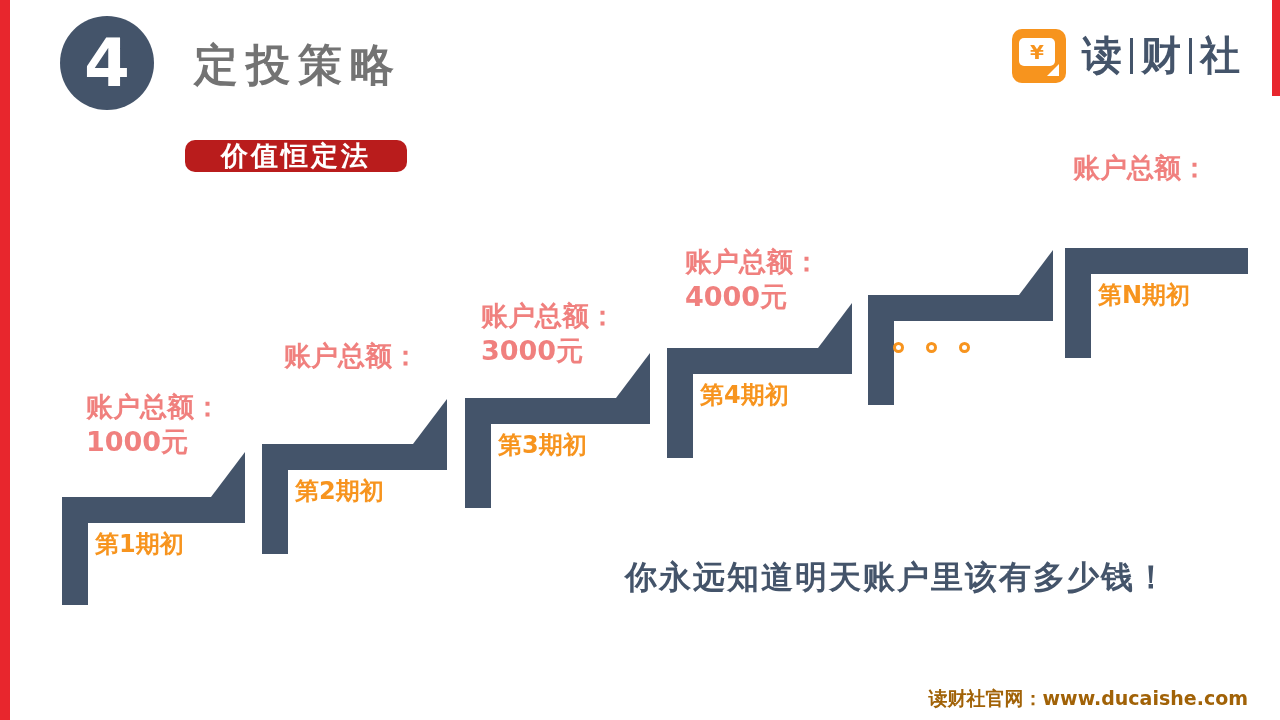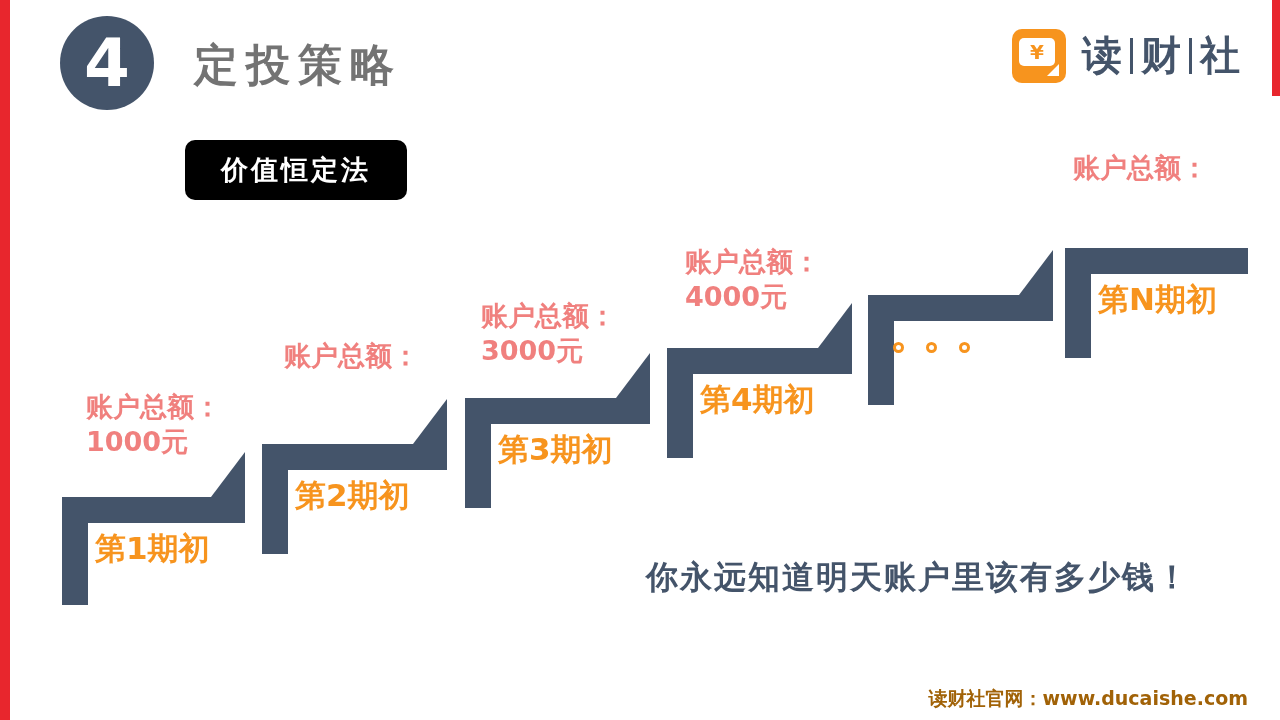--- a/index.html
+++ b/index.html
@@ -22,29 +22,29 @@
   .logo-icon { width:54px; height:54px; background:#F7941E; border-radius:10px; position:relative; margin-right:12px; }
   .logo-icon-inner { position:absolute; left:7px; top:9px; width:36px; height:28px; background:#ffffff;
                      border-radius:5px; display:flex; align-items:center; justify-content:center;
                      color:#F7941E; font-size:20px; font-weight:800; }
   .logo-icon-nib { position:absolute; right:7px; bottom:7px; width:0; height:0;
                    border-left:12px solid transparent; border-bottom:12px solid #ffffff; }
   .logo-text { display:flex; align-items:center; color:#44546A; font-weight:800; font-size:40px; }
   .logo-char { padding:0 4px; }
   .logo-sep { width:3px; height:36px; background:#44546A; margin:0 4px; }
 
-  .badge { position:absolute; left:185px; top:140px; width:222px; height:60px; background:#000000;
+  .badge { position:absolute; left:185px; top:140px; width:222px; height:32px; background:#b91c1c;
            border-radius:10px; color:#fff; font-size:27px; font-weight:700; letter-spacing:3px;
            display:flex; align-items:center; justify-content:center; }
 
   .step { position:absolute; }
   .hbar { position:absolute; left:0; top:0; height:26px; background:#44546A; }
   .vbar { position:absolute; left:0; top:0; width:26px; background:#44546A; }
   .step-label { position:absolute; left:33px; top:31px; color:#F7941E; font-weight:700;
-                font-size:31px; white-space:nowrap; }
+                font-size:24px; white-space:nowrap; }
   .pink { position:absolute; color:#F0807E; font-weight:700; font-size:27px; line-height:35px;
           white-space:nowrap; }
 
   .s1 { left:62px;  top:497px; } .s1 .hbar{width:183px;} .s1 .vbar{height:108px;} .s1 .pink{left:24px; top:-108px;}
   .s2 { left:262px; top:444px; } .s2 .hbar{width:185px;} .s2 .vbar{height:110px;} .s2 .pink{left:22px; top:-106px;}
   .s3 { left:465px; top:398px; } .s3 .hbar{width:185px;} .s3 .vbar{height:110px;} .s3 .pink{left:16px; top:-100px;}
   .s4 { left:667px; top:348px; } .s4 .hbar{width:185px;} .s4 .vbar{height:110px;} .s4 .pink{left:18px; top:-104px;}
   .s5 { left:868px; top:295px; } .s5 .hbar{width:185px;} .s5 .vbar{height:110px;}
   .s6 { left:1065px;top:248px; } .s6 .hbar{width:183px;} .s6 .vbar{height:110px;} .s6 .pink{left:8px;  top:-98px;}
 
@@ -53,21 +53,21 @@
   .t1 { left:211px;  top:452px; }
   .t2 { left:413px;  top:399px; }
   .t3 { left:616px;  top:353px; }
   .t4 { left:818px;  top:303px; }
   .t5 { left:1019px; top:250px; }
 
   .dots { position:absolute; left:893px; top:342px; display:flex; gap:22px; }
   .ring { width:11px; height:11px; border:3px solid #F7941E; border-radius:50%; background:transparent; }
 
   .slogan { position:absolute; left:625px; top:556px; font-size:32px; font-weight:800;
-            color:#44546A; letter-spacing:2px; white-space:nowrap;margin-left:21px; }
+            color:#44546A; letter-spacing:2px; white-space:nowrap; }
 
   .footer { position:absolute; right:32px; top:686px; font-size:19px; font-weight:700;
             color:#a16207; white-space:nowrap; }
 </style>
 </head>
 <body>
 
 <div class="stage">
 
   <div class="red-bar-left"></div>

